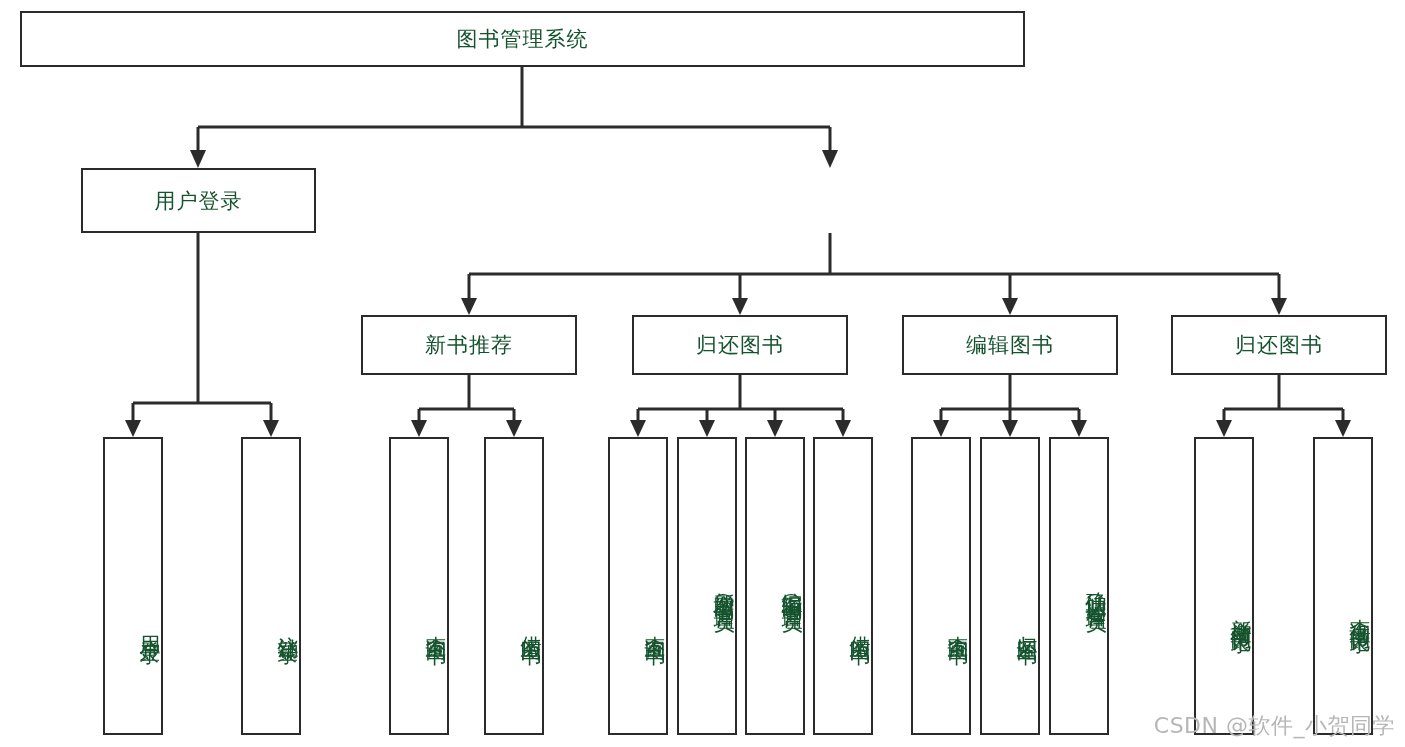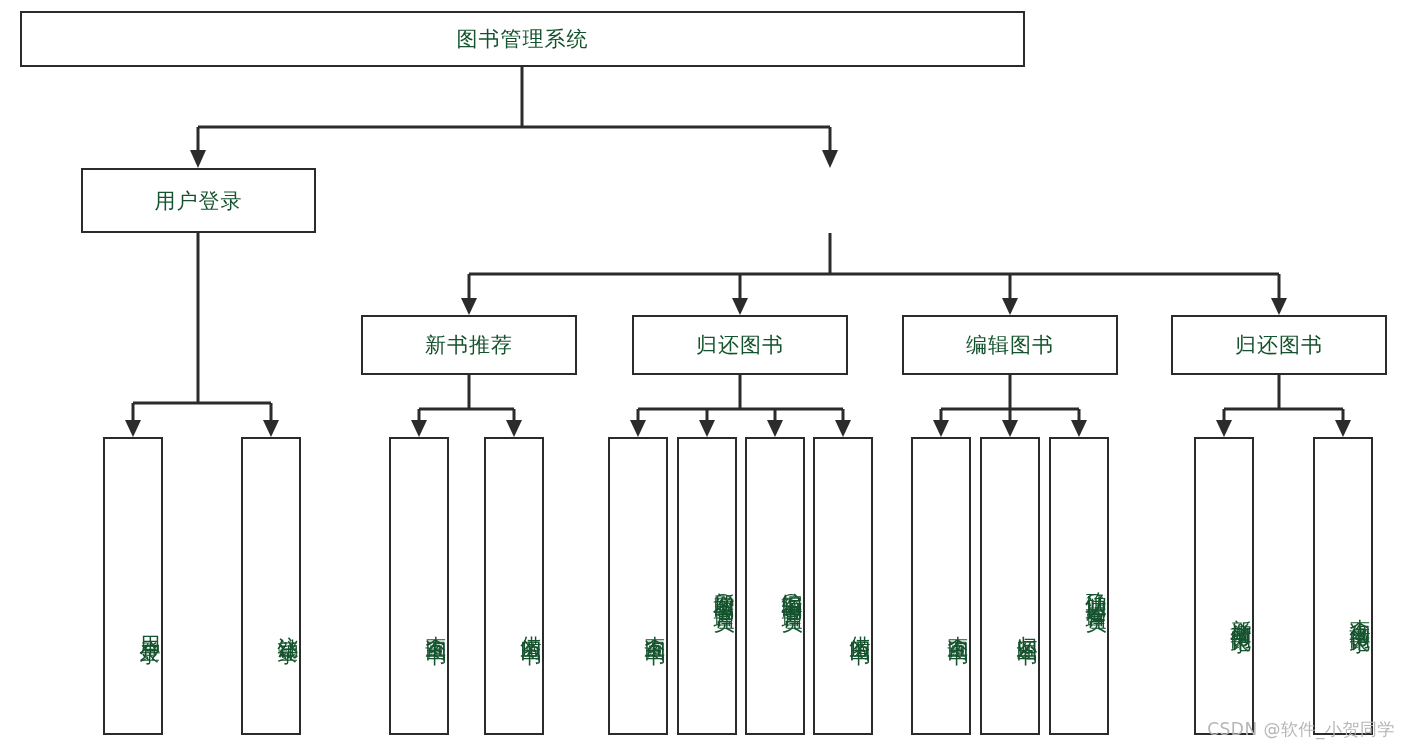--- a/index.html
+++ b/index.html
@@ -57,21 +57,21 @@
     height: 747px;
     pointer-events: none;
   }
   .wire { stroke: #2b2b2b; stroke-width: 3; fill: none; }
   .head { fill: #2b2b2b; }
 
   #watermark {
     position: absolute;
     right: 10px;
     bottom: 6px;
-    font-size: 17px;
+    font-size: 22px;
     color: #b6b6b6;
     letter-spacing: 0.5px;
     white-space: nowrap;
     margin-left: 8px;
   }
 </style>
 </head>
 <body>
 
 <div id="canvas">

